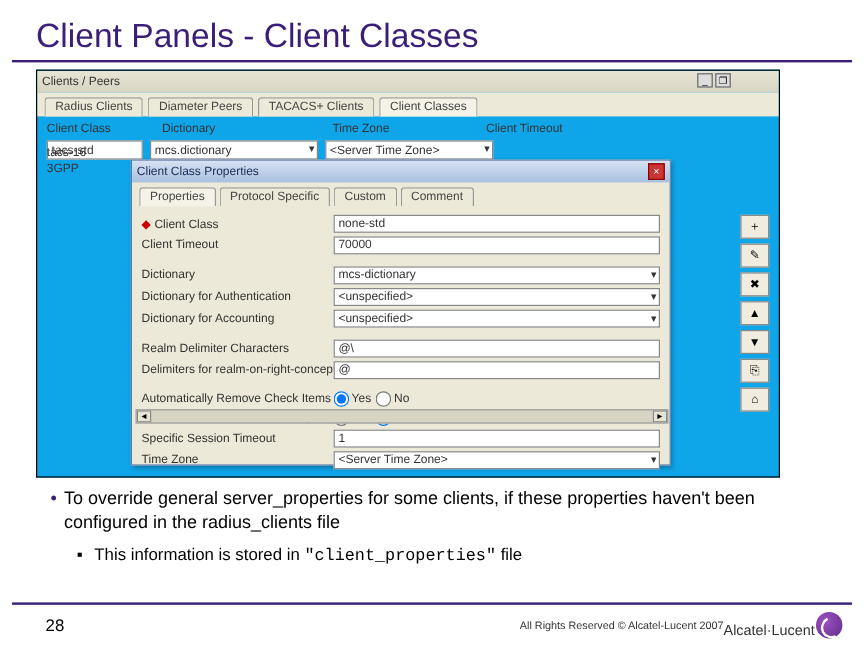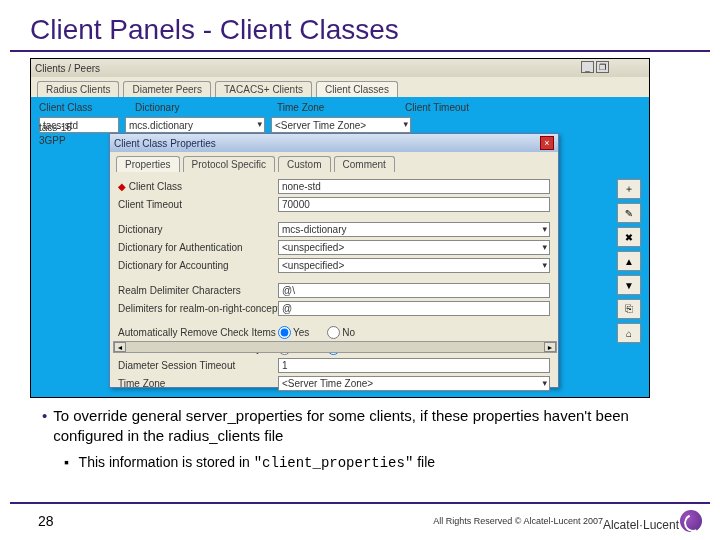--- a/index.html
+++ b/index.html
@@ -20,21 +20,21 @@
   .side-item { font-size:10px; color:#333; padding:1px 2px; }
   .dialog { position:absolute; left:78px; top:74px; width:450px; height:255px; border:1px solid #5a7ab0; background:#ece9d8; box-shadow:2px 2px 4px rgba(0,0,0,0.3); }
   .dlg-title { height:18px; background:linear-gradient(#d6e2f2,#a9bfe0); display:flex; align-items:center; justify-content:space-between; padding:0 4px; font-size:10px; color:#1b2a55; }
   .dlg-close { width:14px; height:14px; background:#c33; color:#fff; text-align:center; line-height:13px; font-size:9px; border:1px solid #800; cursor:pointer; }
   .dlg-tabs { display:flex; gap:3px; padding:4px 6px 0 6px; font-size:10px; }
   .dlg-body { padding:4px 8px; font-size:10px; color:#333; }
   .prop-row { display:flex; align-items:center; margin:3px 0; }
   .prop-label { width:160px; white-space:nowrap; }
   .prop-input { flex:1; height:15px; border:1px solid #888; background:#fff; padding:0 3px; font-size:10px; display:flex; align-items:center; position:relative; }
   .req { color:#c00; margin-right:3px; }
-  .radio-group { display:flex; gap:18px; font-size:10px; }
+  .radio-group { display:flex; gap:4px; font-size:10px; }
   .radio-group label { display:flex; align-items:center; gap:2px; }
   .radio-group input { margin:0; }
   .side-toolbar { position:absolute; right:6px; top:120px; width:26px; display:flex; flex-direction:column; gap:4px; }
   .tool-btn { width:24px; height:20px; border:1px solid #888; background:#f0ede0; font-size:10px; display:flex; align-items:center; justify-content:center; cursor:pointer; }
   .win-btns { position:absolute; right:40px; top:2px; display:flex; gap:2px; }
   .wb { width:13px; height:12px; border:1px solid #666; background:#ddd; font-size:8px; text-align:center; line-height:11px; }
   .scrollbar-h { position:absolute; bottom:44px; left:82px; width:444px; height:12px; background:#d8d4c4; border:1px solid #999; display:flex; align-items:center; justify-content:space-between; }
   .sb-btn { width:12px; height:10px; background:#e8e4d4; border:1px solid #888; font-size:7px; text-align:center; line-height:9px; }
   .bullets { margin:8px 30px 0 42px; font-size:15px; line-height:1.35; }
   .bullet1 { display:flex; }
@@ -151,21 +151,21 @@
               <input type="radio" style=""> 
               <span>Yes</span>
             </label>
           <label>
               <input type="radio" checked="" style=""> 
               <span>No</span>
             </label>
         </div>
       </div>
       <div class="prop-row">
-        <span class="prop-label">Diameter Session Timeout</span>
+        <span class="prop-label">Specific Session Timeout</span>
         <div class="prop-input">1</div>
       </div>
       <div class="prop-row">
         <span class="prop-label">Time Zone</span>
         <div class="prop-input dropdown">&lt;Server Time Zone&gt;</div>
       </div>
     </div>
   </div>
 
   <div class="scrollbar-h">

